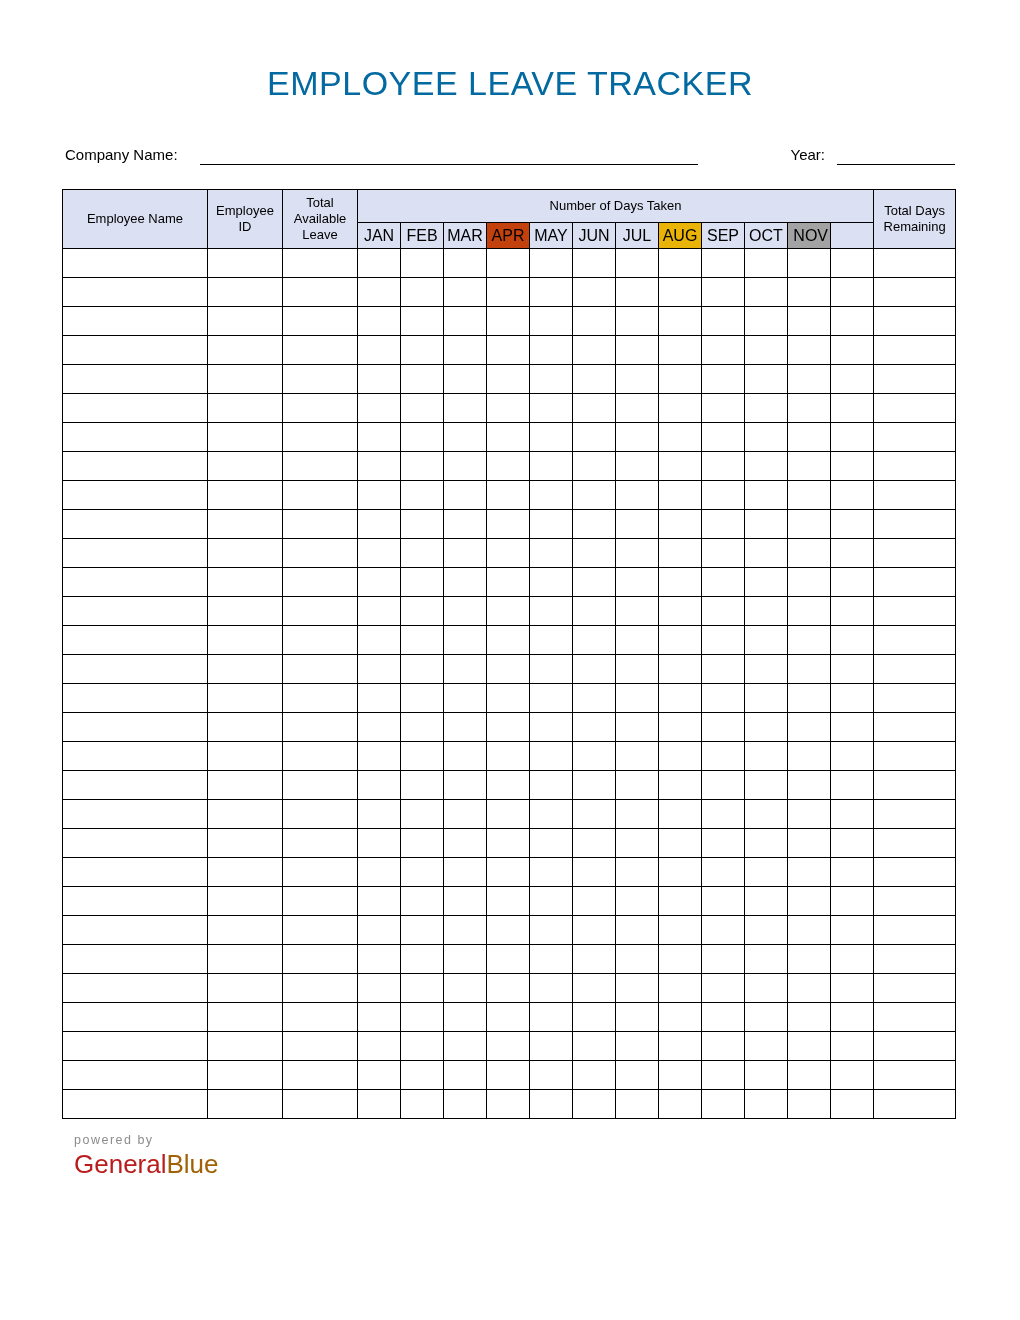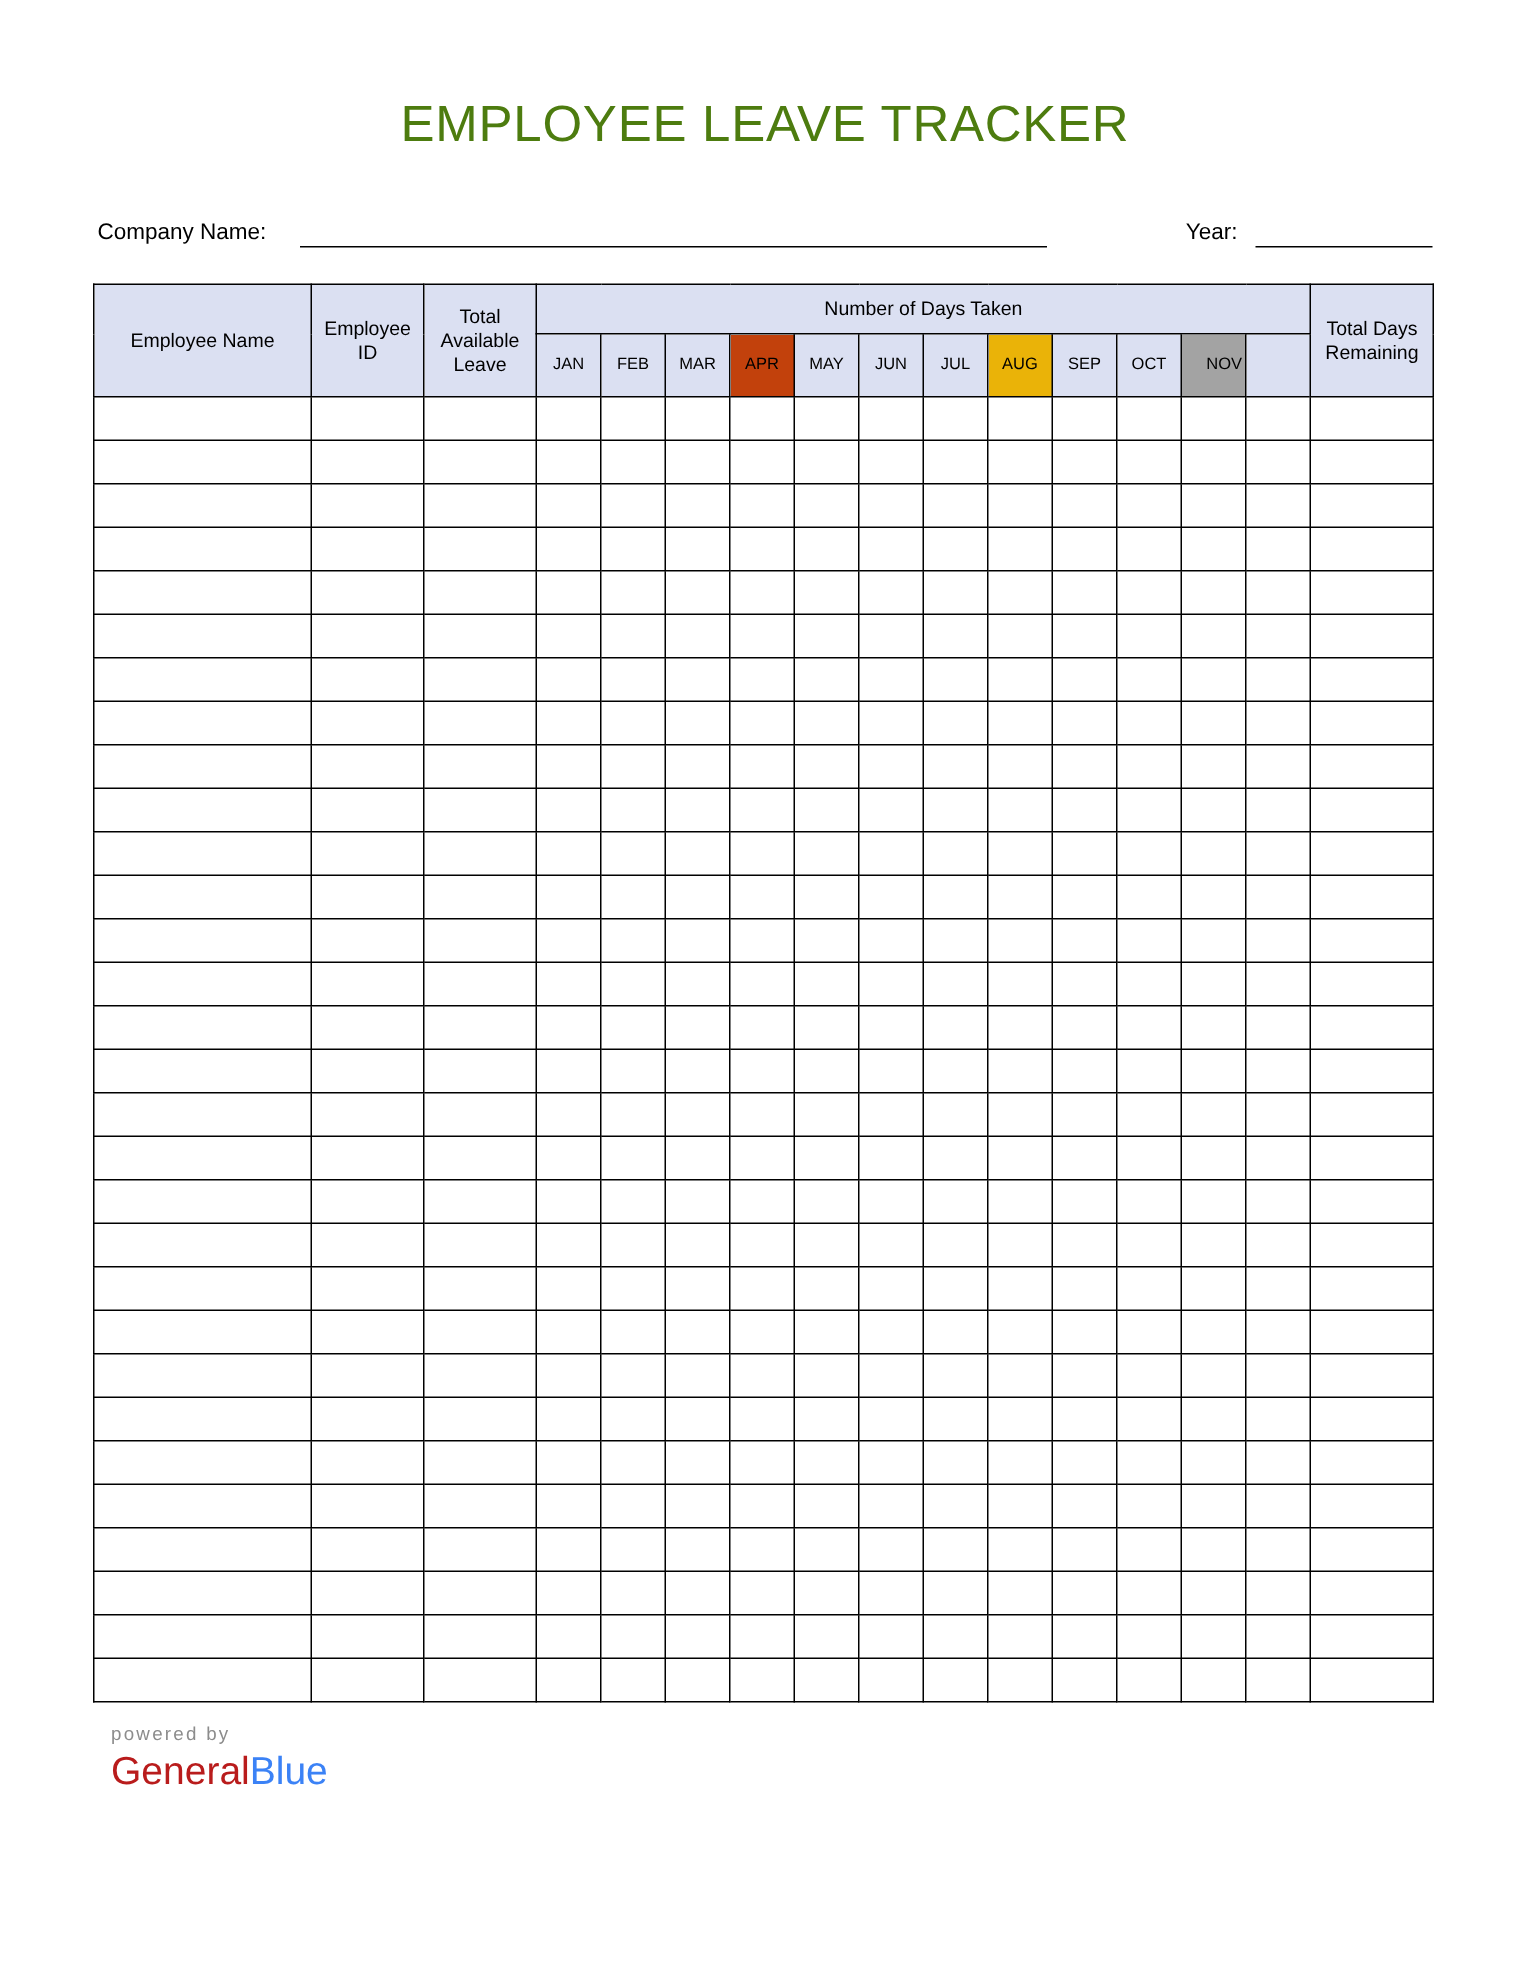--- a/index.html
+++ b/index.html
@@ -8,21 +8,21 @@
     width: 1020px; height: 1320px;
     font-family: "Liberation Sans", sans-serif;
     color: #000;
   }
   .page { position: relative; width: 1020px; height: 1320px; overflow: hidden; background: #fff; }
 
   .title {
     margin: 0; padding-top: 64px;
     text-align: center;
     font-size: 34px; font-weight: 400; letter-spacing: 0.5px;
-    color: #4d7c0f;
+    color: #0369a1;
   }
 
   .form-row {
     display: flex; align-items: flex-end;
     margin: 42px 65px 0 65px;
     font-size: 15px;
   }
   .label { white-space: nowrap; padding-bottom: 2px; }
   .fill-line { border-bottom: 1.5px solid #000; height: 20px; }
   .company-line { width: 498px; margin-left: 22px; }
@@ -37,21 +37,21 @@
   }
   th, td { border: 1px solid #000; padding: 0 2px; overflow: hidden; }
   thead th {
     font-weight: 400;
     font-size: 13px;
     text-align: center;
     vertical-align: middle;
     line-height: 1.25;
   }
   .days-taken-th { height: 33px; }
-  .month-th { height: 42px; font-size: 11px; }
+  .month-th { height: 26px; font-size: 16px; }
   tbody td { height: 29px; background: #fff; }
 
   .footer { margin: 14px 0 0 74px; }
   .powered { font-size: 12.5px; letter-spacing: 1.5px; color: #8c8c8c; }
   .brand { font-size: 26px; margin-top: 2px; }
   .brand-general { color: #b91c1c; }
   .brand-blue {}
 </style>
 </head>
 <body>
@@ -649,16 +649,16 @@
           <td></td>
           <td></td>
           <td></td>
           <td></td>
         </tr>
       </tbody>
   </table>
 
   <div class="footer">
     <div class="powered">powered by</div>
-    <div class="brand"><span class="brand-general">General</span><span class="brand-blue" style="color: #3b82f6;">Blue</span></div>
+    <div class="brand"><span class="brand-general">General</span><span class="brand-blue" style="color: #a16207;">Blue</span></div>
   </div>
 
 </div>
 
 </body></html>

